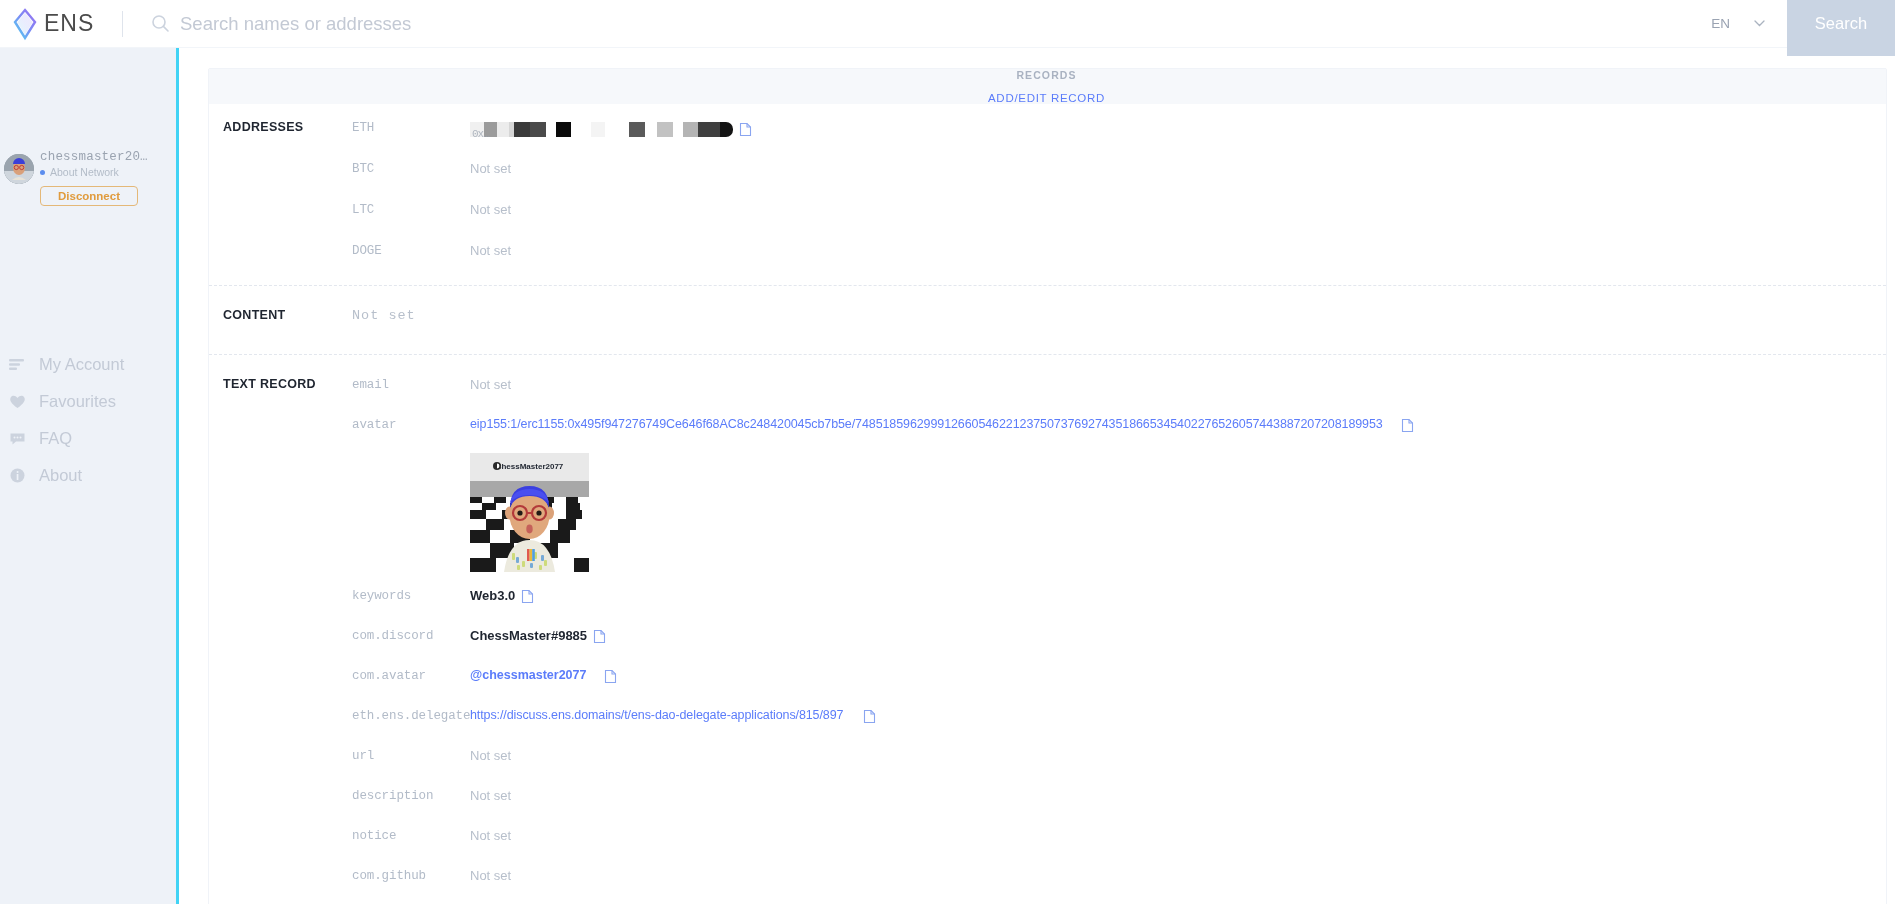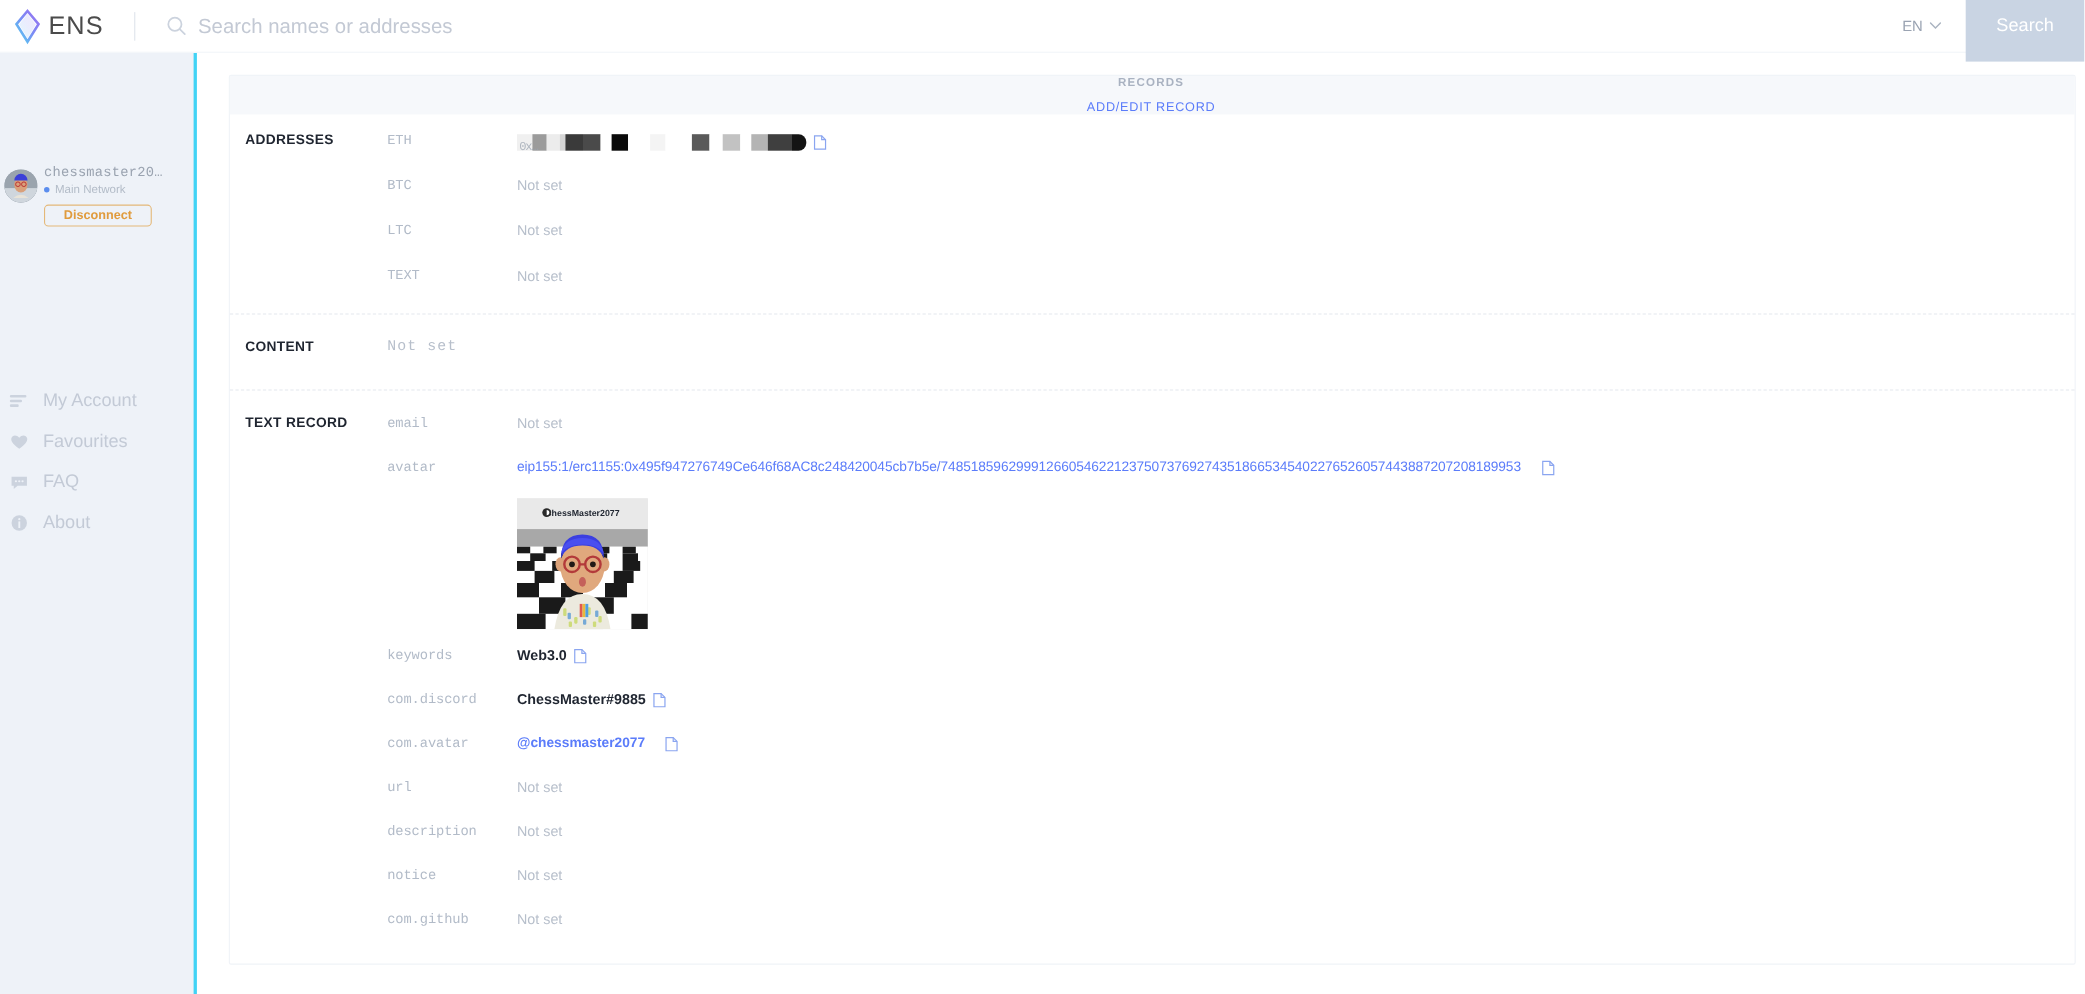--- a/index.html
+++ b/index.html
@@ -26,21 +26,21 @@
   .divider-v { width: 1px; height: 26px; background: #dfe4ec; margin: 0 28px 0 12px; }
   .search-zone { flex: 1; display: flex; align-items: center; height: 48px; }
   .search-icon { width: 19px; height: 19px; flex: 0 0 19px; margin-right: 10px; }
   .search-input {
     border: none; outline: none; background: transparent;
     font-size: 18.5px; color: #b9c0cc; width: 100%;
     font-family: "Liberation Sans", sans-serif; font-weight: 300;
   }
   .search-input::placeholder { color: #c3c9d4; opacity: 1; }
   .lang-select {
-    display: flex; align-items: center; gap: 6px; color: #9aa3b2;
+    display: flex; align-items: center; gap: 24px; color: #9aa3b2;
     font-size: 13.5px; padding: 0 22px; cursor: pointer; height: 48px;
   }
   .chev { width: 11px; height: 7px; }
   .search-btn {
     width: 108px; height: 64px; background: #c9d4e3; color: #ffffff;
     font-size: 16.5px; display: flex; align-items: center; justify-content: center;
     cursor: pointer; border: none; font-family: "Liberation Sans", sans-serif;
   }
 
   
@@ -184,21 +184,21 @@
           <path d="M9 10 a6 6 0 0 1 12 0 z" fill="#3b3fd8"></path>
           <circle cx="12.3" cy="13.5" r="2.1" fill="none" stroke="#b33" stroke-width="0.9"></circle>
           <circle cx="17.7" cy="13.5" r="2.1" fill="none" stroke="#b33" stroke-width="0.9"></circle>
           <path d="M8 26 q7 -6 14 0 z" fill="#e8e3d8"></path>
         </svg>
       </div>
       <div class="acct-meta">
         <div class="acct-name">chessmaster20…</div>
         <div class="net-row">
           <span class="net-dot"></span>
-          <span class="net-name">Main Network</span>
+          <span class="net-name">About Network</span>
         </div>
         <button class="disconnect-btn">Disconnect</button>
       </div>
     </div>
 
     <div class="nav">
       <div class="nav-item">
         <svg class="nav-ico" viewBox="0 0 19 19">
           <rect x="1" y="4" width="15" height="2.4" rx="1" fill="#ccd3de"></rect>
           <rect x="1" y="8.3" width="11" height="2.4" rx="1" fill="#ccd3de"></rect>
@@ -278,21 +278,21 @@
           <div class="rec-key">BTC</div>
           <div class="rec-val">Not set</div>
         </div>
         <div class="row" style="margin-top:15px">
           <div class="sec-title"></div>
           <div class="rec-key">LTC</div>
           <div class="rec-val">Not set</div>
         </div>
         <div class="row" style="margin-top:15px">
           <div class="sec-title"></div>
-          <div class="rec-key">TEXT</div>
+          <div class="rec-key">DOGE</div>
           <div class="rec-val">Not set</div>
         </div>
       </div>
 
       <div class="section" style="padding:22px 0 20px 0">
         <div class="row">
           <div class="sec-title">CONTENT</div>
           <div class="rec-val mono">Not set</div>
         </div>
       </div>
@@ -410,20 +410,29 @@
         <div class="row" style="margin-top:14px">
           <div class="sec-title"></div>
           <div class="rec-key">com.avatar</div>
           <div class="rec-val link">@chessmaster2077</div>
           <svg class="copy-ico" style="margin-left:18px;margin-top:1px" viewBox="0 0 13 15">
             <path d="M1.5 1.5 h6.5 l3.5 3.5 v8.5 h-10 z" fill="none" stroke="#8aa5f0" stroke-width="1.1"></path>
             <polyline points="8,1.5 8,5 11.5,5" fill="none" stroke="#8aa5f0" stroke-width="1.1"></polyline>
           </svg>
         </div>
 
+        <div class="row" style="margin-top:14px">
+          <div class="sec-title"></div>
+          <div class="rec-key">eth.ens.delegate</div>
+          <div class="rec-val url">https://discuss.ens.domains/t/ens-dao-delegate-applications/815/897</div>
+          <svg class="copy-ico" style="margin-left:20px;margin-top:1px" viewBox="0 0 13 15">
+            <path d="M1.5 1.5 h6.5 l3.5 3.5 v8.5 h-10 z" fill="none" stroke="#8aa5f0" stroke-width="1.1"></path>
+            <polyline points="8,1.5 8,5 11.5,5" fill="none" stroke="#8aa5f0" stroke-width="1.1"></polyline>
+          </svg>
+        </div>
 
         <div class="row" style="margin-top:14px">
           <div class="sec-title"></div>
           <div class="rec-key">url</div>
           <div class="rec-val">Not set</div>
         </div>
         <div class="row" style="margin-top:14px">
           <div class="sec-title"></div>
           <div class="rec-key">description</div>
           <div class="rec-val">Not set</div>

